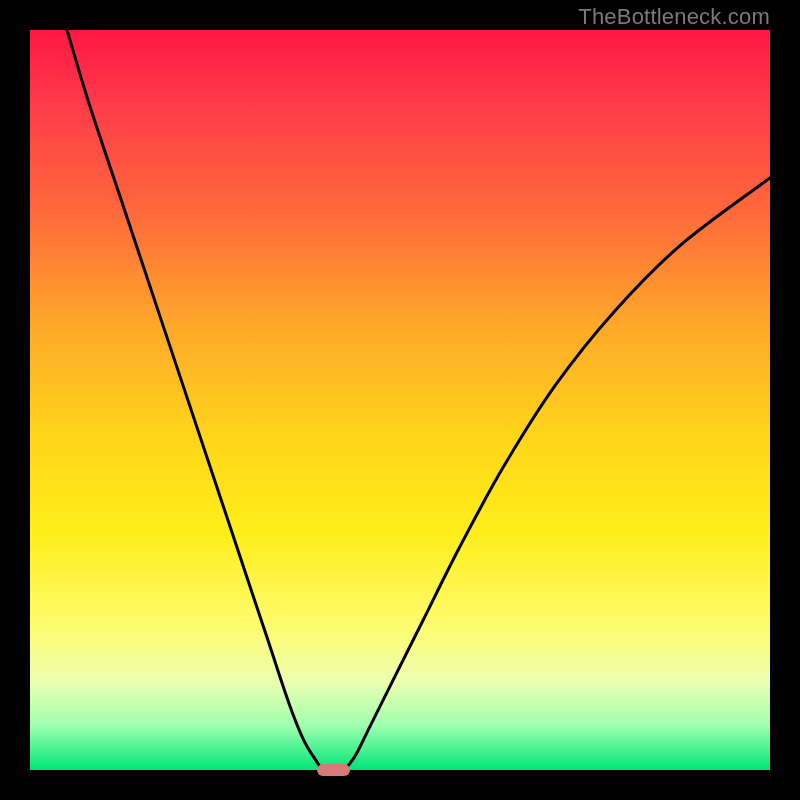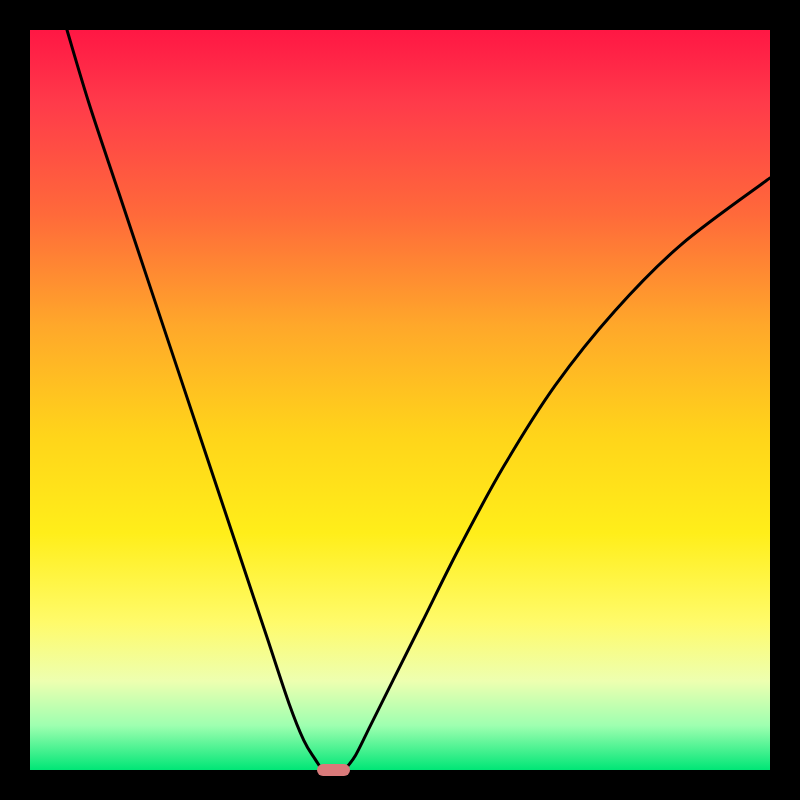--- a/index.html
+++ b/index.html
@@ -58,13 +58,14 @@
 <body>
 
 <div class="frame">
   <div class="plot" style="left: 30px; top: 30px; width: 740px; height: 740px;">
     <svg class="curve" width="740" height="740" viewBox="0 0 740 740">
         <path d="M 37,0 C 40.7,12.333333333333334 50.56666666666667,46.866666666666674 59.2,74 C 67.83333333333334,101.13333333333333 78.93333333333334,133.19999999999996 88.8,162.79999999999995 C 98.66666666666666,192.39999999999995 108.53333333333333,221.99999999999997 118.4,251.59999999999997 C 128.26666666666668,281.2 138.13333333333333,310.79999999999995 148,340.4 C 157.86666666666667,370 167.73333333333332,399.59999999999997 177.6,429.2 C 187.46666666666667,458.8 197.33333333333334,488.4 207.20000000000002,518 C 217.0666666666667,547.6 228.16666666666669,580.9 236.8,606.8 C 245.43333333333334,632.6999999999999 252.83333333333334,656.1333333333333 259,673.4 C 265.1666666666667,690.6666666666666 269.48333333333335,701.15 273.8,710.4 C 278.1166666666667,719.65 281.8166666666667,723.9666666666667 284.90000000000003,728.9 C 287.98333333333335,733.8333333333333 291.06666666666666,738.15 292.3,740" fill="none" stroke="#000" stroke-width="3" stroke-linecap="round"></path>
         <path d="M 314.5,740 C 316.35,737.5333333333333 321.28333333333336,732.6 325.6,725.2 C 329.9166666666667,717.8000000000001 334.23333333333335,707.9333333333334 340.40000000000003,695.6 C 346.5666666666667,683.2666666666667 353.96666666666664,668.4666666666667 362.59999999999997,651.2 C 371.2333333333333,633.9333333333334 381.1,614.2 392.20000000000005,592 C 403.30000000000007,569.8 415.6333333333333,543.9 429.2,518 C 442.76666666666665,492.1 457.5666666666667,463.73333333333335 473.6,436.6 C 489.6333333333333,409.4666666666667 506.9,381.1 525.4,355.2 C 543.9,329.29999999999995 563.6333333333333,304.6333333333333 584.6,281.2 C 605.5666666666667,257.76666666666665 625.3000000000001,236.8 651.2,214.60000000000002 C 677.1,192.40000000000003 725.2,159.1 740,148" fill="none" stroke="#000" stroke-width="3" stroke-linecap="round"></path>
       </svg>
     <div class="marker" style="width: 33.3px; height: 11.84px; left: 286.75px; top: 734.08px; background: rgb(217, 122, 122);"></div>
   </div>
+  <div class="watermark" style="right: 30px;">TheBottleneck.com</div>
 </div>
 
 </body></html>

